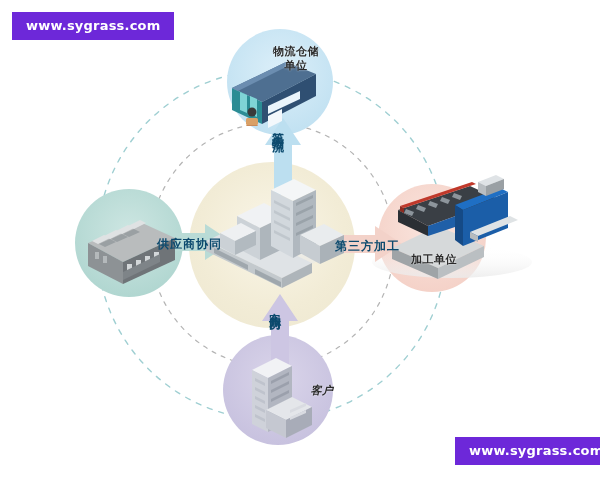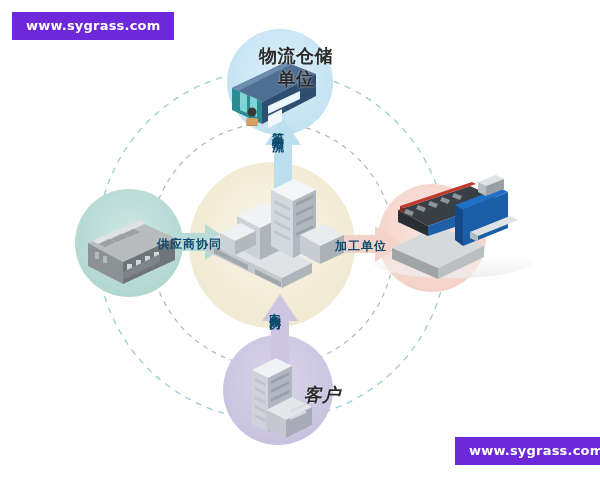--- a/index.html
+++ b/index.html
@@ -34,21 +34,21 @@
     line-height: 1;
     z-index: 60;
   }
   #wm-top { left: 12px; top: 12px; }
   #wm-bottom { left: 455px; top: 437px; }
 
   .node-label {
     position: absolute;
     color: #2b2b2b;
     font-weight: bold;
-    font-size: 18px;
+    font-size: 11px;
     line-height: 1.25;
     text-align: center;
     white-space: pre-line;
     letter-spacing: 0.5px;
     z-index: 30;
     text-shadow: 0 0 2px rgba(255,255,255,.7);
   }
   .arrow-label {
     position: absolute;
     color: #0c4a6e;
@@ -266,28 +266,29 @@
       <polygon points="286,420 312,407 312,425 286,438" fill="#a8acb8"></polygon>
       <polygon points="290,410 306,403 306,406 290,413" fill="#d9dbe1"></polygon>
       <polygon points="290,417 306,410 306,413 290,420" fill="#d9dbe1"></polygon>
     </g>
   </svg>
 
   <div class="node-label" style="left:248px; top:45px; width:96px;">物流仓储
 单位</div>
 
 
+  <div class="node-label" style="left:395px; top:253px; width:78px;">加工单位</div>
 
   <div class="node-label" style="left:296px; top:384px; width:52px;font-style:italic;">客户</div>
 
 
   <div class="arrow-label vert" style="left:272px; top:122px;">第三方物流</div>
 
   <div class="arrow-label" style="left:157px; top:236px;">供应商协同</div>
 
-  <div class="arrow-label" style="left:335px; top:238px;">加工单位</div>
+  <div class="arrow-label" style="left:335px; top:238px;">第三方加工</div>
 
   <div class="arrow-label vert" style="left:269px; top:303px;">客户协同</div>
 
   <div class="wm" id="wm-top">www.sygrass.com</div>
   <div class="wm" id="wm-bottom">www.sygrass.com</div>
 
 </div>
 
 </body></html>

